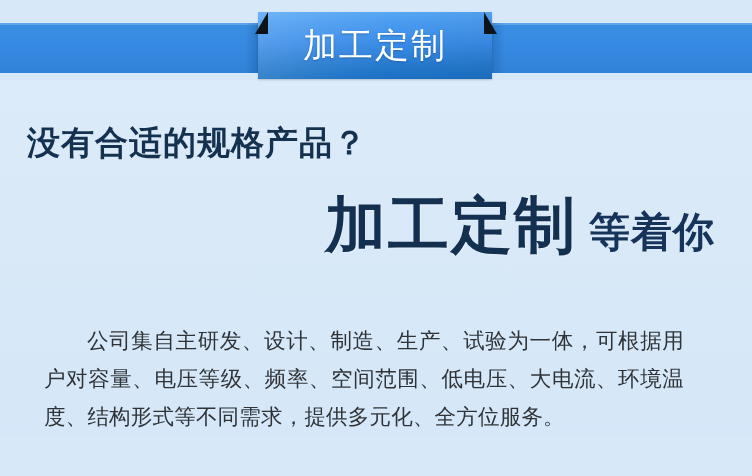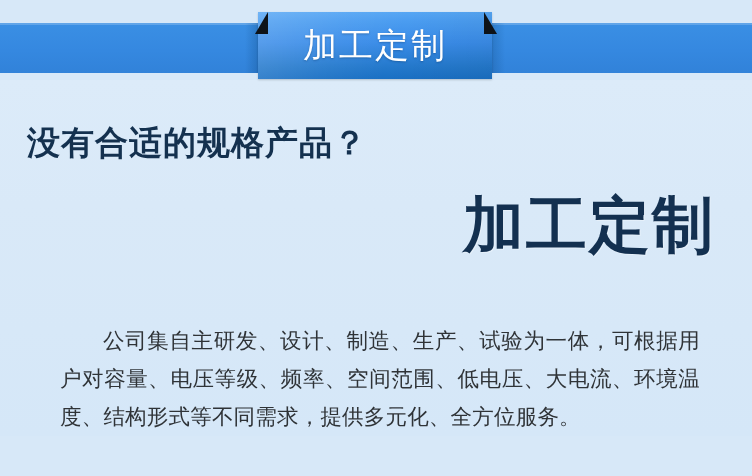--- a/index.html
+++ b/index.html
@@ -193,21 +193,21 @@
     font-size: 41px;
     line-height: 1;
     letter-spacing: 1px;
     color: #16345a;
     margin-left: 12px;
   }
 
   
   .body-copy {
     position: absolute;
-    left: 60px;
+    left: 44px;
     top: 322px;
     width: 640px;
     z-index: 2;
     font-size: 21.5px;
     line-height: 38px;
     color: #2f3337;
     text-align: justify;
     text-justify: inter-ideograph;
     text-indent: 43px;
     letter-spacing: 0.2px;
@@ -227,18 +227,19 @@
     <div class="notch notch-left"></div>
     <div class="notch notch-right"></div>
     <div class="ribbon-title">加工定制</div>
   </div>
 
   <div class="headings">
     <div class="sub-heading">没有合适的规格产品？</div>
 
     <div class="big-heading">
       <span class="main">加工定制</span>
+      <span class="tail">等着你</span>
     </div>
   </div>
 
   <div class="body-copy">公司集自主研发、设计、制造、生产、试验为一体，可根据用户对容量、电压等级、频率、空间范围、低电压、大电流、环境温度、结构形式等不同需求，提供多元化、全方位服务。</div>
 
 </div>
 
 </body></html>

